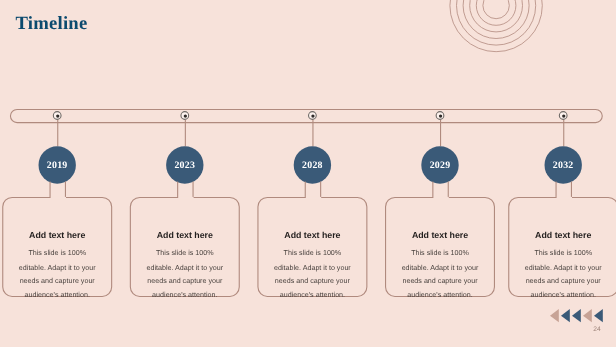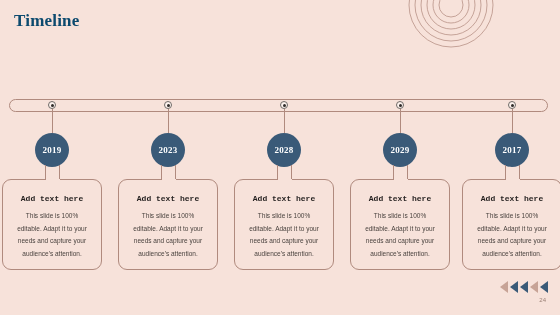--- a/index.html
+++ b/index.html
@@ -148,25 +148,26 @@
     content: "";
     position: absolute;
     left: 43px;
     top: -1px;
     width: 14px;
     height: 2px;
     background: #f7e2da;
   }
 
   .card-heading {
-    font-family: Liberation Mono, monospace;
+    font-family: Liberation Sans, sans-serif;
     font-weight: bold;
     font-size: 8px;
     color: #231f1e;
     margin-bottom: 7px;
+    margin-top: 15px;
   }
   .card-body {
     font-family: "Liberation Sans", sans-serif;
     font-size: 6.5px;
     line-height: 1.95;
     color: #4a433f;
     padding: 0 6px;
   }
 
   
@@ -265,21 +266,21 @@
       <div class="node-stem-bot right"></div>
       <div class="node-card">
         <div class="card-heading">Add text here</div>
         <div class="card-body">This slide is 100% editable. Adapt it to your needs and capture your audience's attention.</div>
       </div>
     </div>
     <div class="node" style="left: 512px;">
       <div class="node-dot"></div>
       <div class="node-stem-top"></div>
       <div class="node-circle">
-        <span class="node-year">2017</span>
+        <span class="node-year">2032</span>
       </div>
       <div class="node-stem-bot left"></div>
       <div class="node-stem-bot right"></div>
       <div class="node-card">
         <div class="card-heading">Add text here</div>
         <div class="card-body">This slide is 100% editable. Adapt it to your needs and capture your audience's attention.</div>
       </div>
     </div>
   </div>
 

